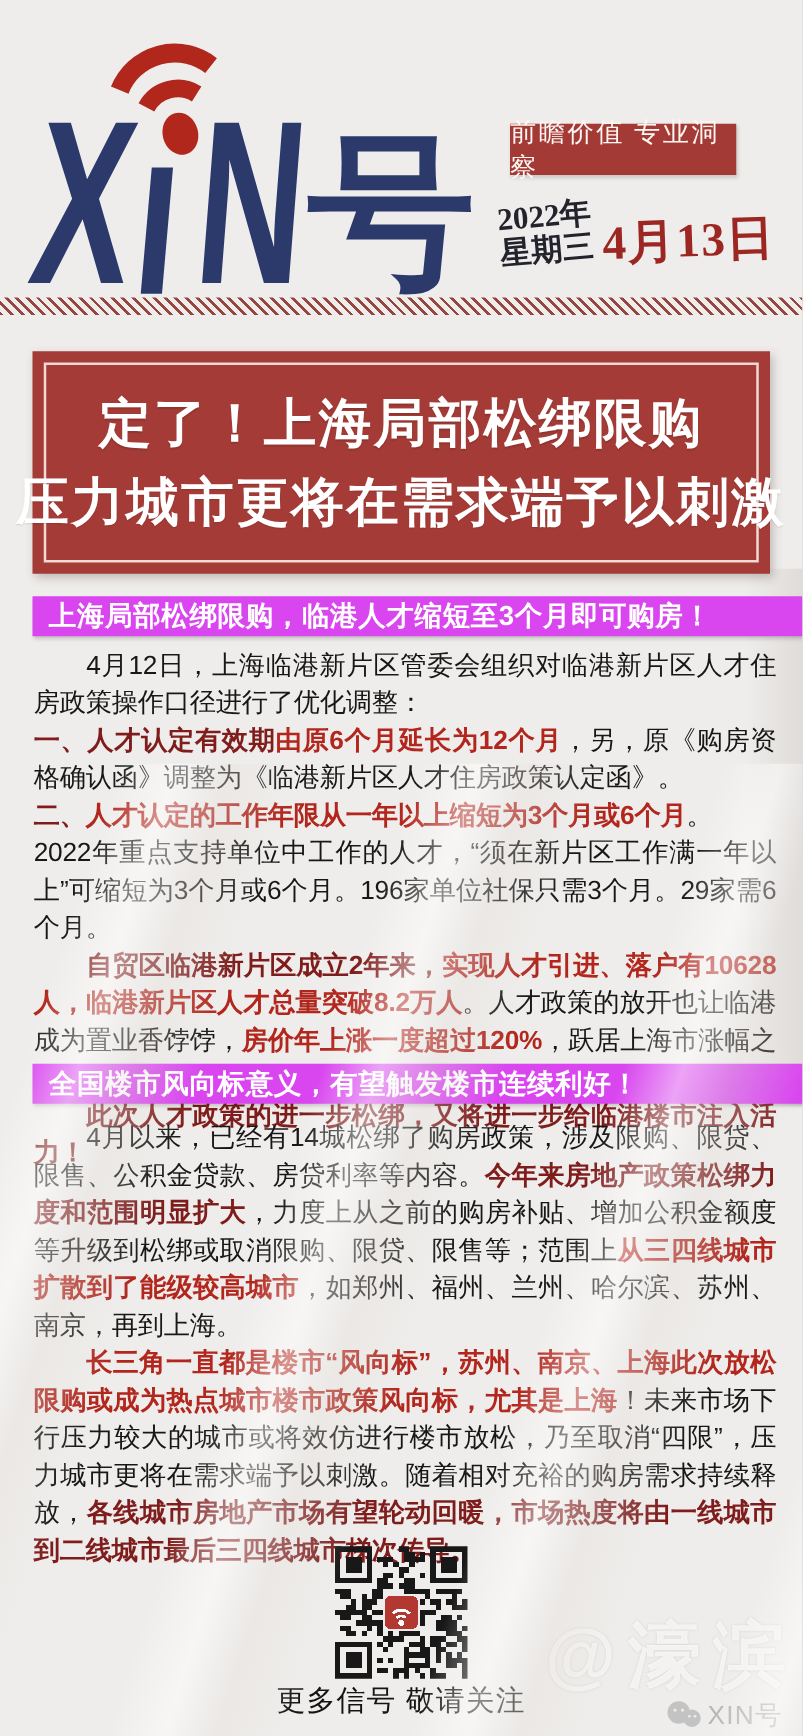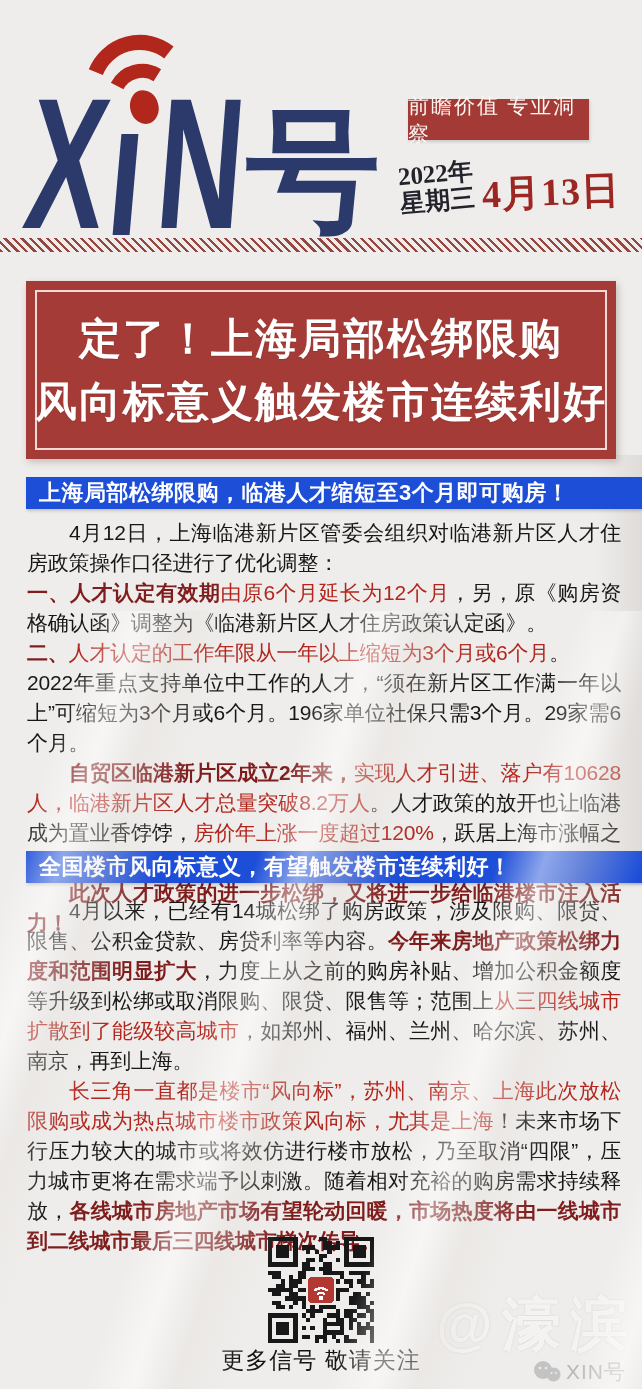--- a/index.html
+++ b/index.html
@@ -44,35 +44,35 @@
 
   
   .banner{position:absolute; left:26px; top:281px; width:590px; height:178px; background:#a43b36;
         box-shadow:2px 3px 7px rgba(60,40,38,.25);}
   .banner .inner{position:absolute; inset:9px; border:2px solid rgba(248,236,231,.9);
         display:flex; flex-direction:column; align-items:center; justify-content:center;}
   .banner .hl{color:#fff; font-weight:bold; font-size:42px; line-height:63px; letter-spacing:2px;
         white-space:nowrap; text-shadow:0 1px 1px rgba(0,0,0,.12);text-align:center;}
 
   
-  .secbar{position:absolute; left:26px; width:616px; height:32px; background:#1d4ed8;
+  .secbar{position:absolute; left:26px; width:616px; height:32px; background:#d946ef;
         color:#fff; font-weight:bold; font-size:22px; line-height:32px; padding-left:13px;
         box-sizing:border-box; letter-spacing:.5px; box-shadow:1px 2px 3px rgba(0,0,0,.18);
         white-space:nowrap; overflow:hidden;}
   #bar1{top:477px;} #bar2{top:851px;}
 
   
   .body{position:absolute; left:27px; width:594px; font-size:21px; line-height:30px;
         color:#171717; text-align:justify; letter-spacing:-0.2px;}
   #body1{top:518px;} #body2{top:896px;}
   .body p{margin:0;}
   .body p.ind{text-indent:2em;}
   .s-n{font-weight:400; color:#171717;}
   .s-b{font-weight:700; color:#7f1d1d;}
-  .s-r{font-weight:400; color:#b2261d;}
+  .s-r{font-weight:700; color:#b2261d;}
 
   
   .qr{position:absolute; left:268px; top:1237px; width:106px; height:106px;}
   .qr svg{display:block;}
   .qr-caption{position:absolute; left:0; top:1345px; width:642px; text-align:center;
         font-size:23px; color:#141414; letter-spacing:1px;}
 
   .wm-big{position:absolute; left:436px; top:1286px; font-size:58px; font-weight:bold;
         color:rgba(255,255,255,.72); letter-spacing:10px; white-space:nowrap;
         text-shadow:0 0 2px rgba(160,155,150,.35); pointer-events:none;}
@@ -103,21 +103,21 @@
     </div>
     <div class="date-md">4月13日</div>
     <div class="hatch"></div>
   </div>
 
   <div class="bg-band"></div>
 
   <div class="banner">
     <div class="inner">
       <div class="hl">定了！上海局部松绑限购</div>
-      <div class="hl">风向标意义触发楼市连续利好</div>
+      <div class="hl">压力城市更将在需求端予以刺激</div>
     </div>
   </div>
 
   <div class="secbar" id="bar1">上海局部松绑限购，临港人才缩短至3个月即可购房！</div>
   <div class="body" id="body1">
       <p class="ind"><span class="s-n">4月12日，上海临港新片区管委会组织对临港新片区人才住房政策操作口径进行了优化调整：</span></p>
       <p><span class="s-b">一、人才认定有效期</span><span class="s-r">由原6个月延长为12个月</span><span class="s-n">，另，原《购房资格确认函》调整为《临港新片区人才住房政策认定函》。</span></p>
       <p><span class="s-b">二、</span><span class="s-r">人才认定的工作年限从一年以上缩短为3个月或6个月</span><span class="s-n">。</span></p>
       <p><span class="s-n">2022年重点支持单位中工作的人才，“须在新片区工作满一年以上”可缩短为3个月或6个月。196家单位社保只需3个月。29家需6个月。</span></p>
       <p class="ind"><span class="s-b">自贸区临港新片区成立2年来，</span><span class="s-r">实现人才引进、落户有10628人，临港新片区人才总量突破8.2万人</span><span class="s-n">。人才政策的放开也让临港成为置业香饽饽，</span><span class="s-r">房价年上涨一度超过120%</span><span class="s-n">，跃居上海市涨幅之首！</span></p>

